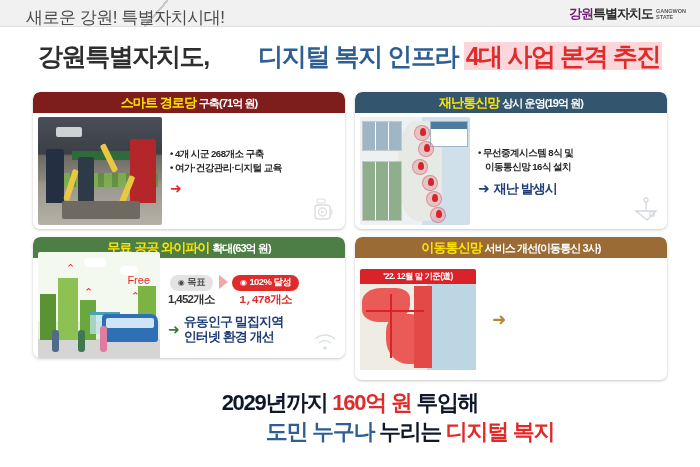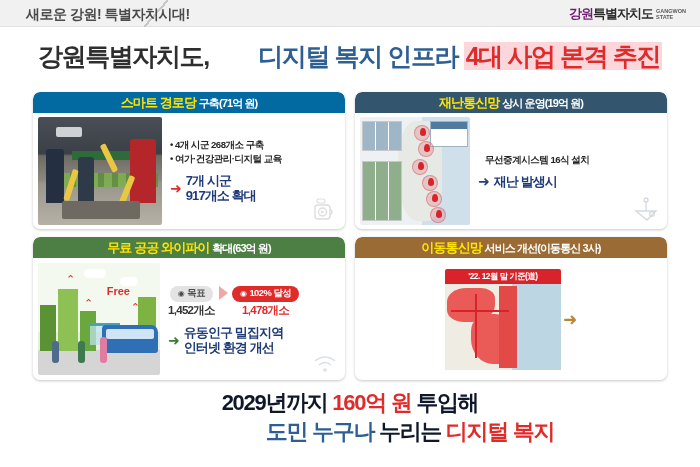--- a/index.html
+++ b/index.html
@@ -14,21 +14,21 @@
   .topbar {
     position: absolute; left: 0; top: 0; width: 700px; height: 27px;
     background: #f2f1f1; border-bottom: 1px solid #e2e1e1;
   }
   .topbar .slash {
     position: absolute; left: 144px; top: 0; width: 24px; height: 27px;
     background: linear-gradient(to bottom right, transparent 47%, #c9c7c7 47%, #c9c7c7 53%, transparent 53%);
   }
   .tagline {
     position: absolute; left: 26px; top: 6px;
-    font-size: 14px; font-weight: bold; color: #4a4a4a; letter-spacing: -0.5px;
+    font-size: 17px; font-weight: normal; color: #4a4a4a; letter-spacing: -0.5px;
   }
   .logo-wrap { position: absolute; right: 14px; top: 5px; display: flex; align-items: center; gap: 3px; }
   .logo-main { font-size: 13px; font-weight: bold; color: #2b2b2b; letter-spacing: -1px; }
   .logo-main .g1 { color: #701a75; font-family: Liberation Serif, serif; }
   .logo-sub { font-size: 5.5px; font-weight: bold; color: #5a5a5a; line-height: 1.15; letter-spacing: 0px; }
 
   
   .title {
     position: absolute; left: 0; top: 40px; width: 700px;
     text-align: center; font-size: 25px; font-weight: bold;
@@ -51,24 +51,24 @@
     height: 21px; line-height: 21px; text-align: center;
     font-size: 13px; font-weight: bold; color: #fff; letter-spacing: -0.9px;
     border-radius: 7px 7px 0 0; white-space: nowrap;
   }
   .card-hd .hl { color: #ffe400; }
   .card-hd .sub { font-size: 11px; }
   .card-body { position: relative; padding: 5px; display: flex; gap: 6px; height: calc(100% - 21px); }
 
   .c1 { left: 33px;  top: 92px;  width: 312px; height: 137px; }
   .c2 { left: 355px; top: 92px;  width: 312px; height: 137px; }
-  .c3 { left: 33px;  top: 237px; width: 312px; height: 143px; }
+  .c3 { left: 33px;  top: 237px; width: 312px; height: 121px; }
   .c4 { left: 355px; top: 237px; width: 312px; height: 143px; }
 
-  .hd-red   { background: #0369a1; }
+  .hd-red   { background: #7f1d1d; }
   .hd-navy  { background: #33566e; }
   .hd-green { background: #4d7f45; }
   .hd-brown { background: #9a6b34; }
 
   
   .txt { flex: 1; display: flex; flex-direction: column; justify-content: center; padding-left: 2px; }
   .bullet {
     font-size: 9.6px; color: #262626; letter-spacing: -0.55px;
     line-height: 1.45; white-space: nowrap; font-weight: 600;
   }
@@ -144,32 +144,32 @@
   .ph-wifi .b4 { right: 4px; width: 18px; height: 54px; background: #7cb342; }
   .ph-wifi .cloud { position: absolute; width: 22px; height: 9px; background: #fff; border-radius: 9px; }
   .ph-wifi .cl1 { left: 46px; top: 6px; }
   .ph-wifi .cl2 { left: 82px; top: 14px; width: 18px; }
   .ph-wifi .bus { position: absolute; right: 2px; bottom: 22px; width: 56px; height: 28px;
     background: #2f6fb5; border-radius: 4px 7px 3px 3px; }
   .ph-wifi .bus::after { content: ""; position: absolute; left: 4px; top: 4px; right: 4px; height: 10px;
     background: #cfe4f5; border-radius: 2px; }
   .ph-wifi .stop { position: absolute; left: 52px; bottom: 30px; width: 30px; height: 22px;
     background: rgba(190,225,235,.75); border-top: 3px solid #4aa3b5; }
-  .ph-wifi .free { position: absolute; right: 30px; top: 22px; font-size: 11px; font-weight: bold; color: #e02b2b; }
+  .ph-wifi .free { position: absolute; right: 10px; top: 22px; font-size: 11px; font-weight: normal; color: #e02b2b; }
   .ph-wifi .wsym { position: absolute; color: #e02b2b; font-size: 11px; }
   .ph-wifi .w1 { left: 28px; top: 10px; }
   .ph-wifi .w2 { left: 46px; top: 34px; }
   .ph-wifi .w3 { right: 20px; top: 38px; }
   .ph-wifi .ped { position: absolute; bottom: 12px; width: 7px; height: 22px; border-radius: 3px; }
   .ph-wifi .pd1 { left: 14px; background: #4e6b8a; }
   .ph-wifi .pd2 { left: 40px; background: #3f7a4e; }
   .ph-wifi .pd3 { left: 62px; background: #e07ca0; height: 26px; }
 
   
-  .cov-wrap { flex: 1; display: flex; align-items: center; justify-content: center; gap: 2px; }
+  .cov-wrap { flex: 1; display: flex; align-items: center; gap: 16px; }
   .cov { width: 116px; }
   .cov-lbl {
     background: #d8232a; color: #fff; font-size: 8.4px; font-weight: bold;
     letter-spacing: -0.5px; text-align: center; padding: 2px 0 2px; border-radius: 2px 2px 0 0;
     white-space: nowrap;
   }
   .cov-img { position: relative; height: 86px; overflow: hidden;
     background: linear-gradient(to right, #efece3 0 58%, #bcd6e4 58% 100%); }
   .cov-img .sea { position: absolute; right: 0; top: 0; width: 42%; height: 100%; background: #bcd6e4; }
   .cov-a .red1 { position: absolute; left: 2px; top: 4px; width: 48px; height: 34px; background: #ea5b57; border-radius: 40% 30% 50% 35%; }
@@ -191,21 +191,21 @@
   .pill-col { text-align: center; }
   .pill {
     display: inline-flex; align-items: center; gap: 3px;
     border-radius: 9px; padding: 1.5px 8px; font-size: 9.4px; font-weight: bold;
     letter-spacing: -0.5px; white-space: nowrap;
   }
   .pill-gray { background: #e3e3e3; color: #4a4a4a; }
   .pill-red { background: #e02b2b; color: #fff; }
   .pill-num { font-size: 11.5px; font-weight: bold; letter-spacing: -0.7px; margin-top: 1px; }
   .num-dark { color: #333; }
-  .num-red { color: #e02b2b; }
+  .num-red { color: #e02b2b; font-family: Liberation Mono, monospace; }
   .tri { width: 0; height: 0; border-top: 7px solid transparent; border-bottom: 7px solid transparent;
          border-left: 9px solid #f2a7a7; margin: 0 1px 14px 1px; }
   .wifi-mini { font-size: 8px; }
 
   
   .corner-icon { position: absolute; right: 8px; bottom: 6px; opacity: .5; }
 
   
   .footer { position: absolute; left: 0; top: 388px; width: 700px; text-align: center; }
   .f-line { font-size: 22px; font-weight: bold; letter-spacing: -1.3px; line-height: 1.32; white-space: nowrap; }
@@ -253,24 +253,20 @@
         <div class="stick s1"></div>
         <div class="stick s2"></div>
         <div class="stick s3"></div>
         <div class="mat"></div>
       </div>
       <div class="txt">
         <div class="bullet">• 4개 시군 268개소 구축</div>
         <div class="bullet">• 여가·건강관리·디지털 교육</div>
         <div class="concl">
           <span class="arrow-r arrow-red">➜</span>
-          <span class="concl-txt">
-            <span>7개 시군</span><br>
-            <span>917개소 확대</span>
-          </span>
         </div>
       </div>
       <svg class="corner-icon" width="26" height="26" viewBox="0 0 26 26">
         <rect x="4" y="8" width="15" height="14" rx="3" fill="none" stroke="#bdbdbd" stroke-width="1.4"></rect>
         <circle cx="11.5" cy="15" r="4" fill="none" stroke="#bdbdbd" stroke-width="1.4"></circle>
         <path d="M10.2 13.2 L13.6 15 L10.2 16.8 Z" fill="#bdbdbd"></path>
         <rect x="6" y="2" width="8" height="4" rx="1.5" fill="none" stroke="#bdbdbd" stroke-width="1.2"></rect>
         <path d="M19 12 q4 3 0 6" fill="none" stroke="#bdbdbd" stroke-width="1.4"></path>
       </svg>
     </div>
@@ -290,22 +286,23 @@
             <div class="lt"></div>
           </div>
         <div class="pin" style="left:54px; top:8px;"></div>
         <div class="pin" style="left:58px; top:24px;"></div>
         <div class="pin" style="left:52px; top:42px;"></div>
         <div class="pin" style="left:62px; top:58px;"></div>
         <div class="pin" style="left:66px; top:74px;"></div>
         <div class="pin" style="left:70px; top:90px;"></div>
       </div>
       <div class="txt">
+        <div class="bullet">• 무선중계시스템 8식 및</div>
         <div class="bullet">
-            <span class="ind">무선중계시스템 16식 설치</span>
+            <span class="ind">이동통신망 16식 설치</span>
           </div>
         <div class="concl">
           <span class="arrow-r arrow-navy">➜</span>
           <span class="concl-txt">
             <span>재난 발생시</span><br>
           </span>
         </div>
       </div>
       <svg class="corner-icon" width="26" height="26" viewBox="0 0 26 26">
         <path d="M3 14 L23 14 L14 23 Z" fill="none" stroke="#a9b4c2" stroke-width="1.4"></path>

